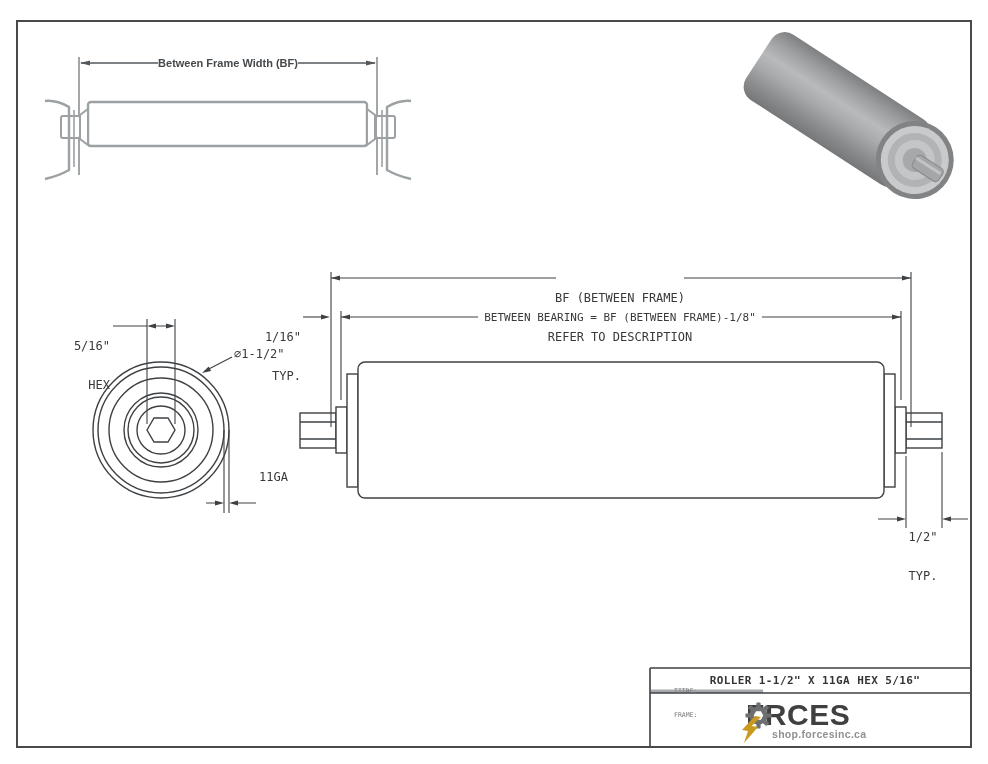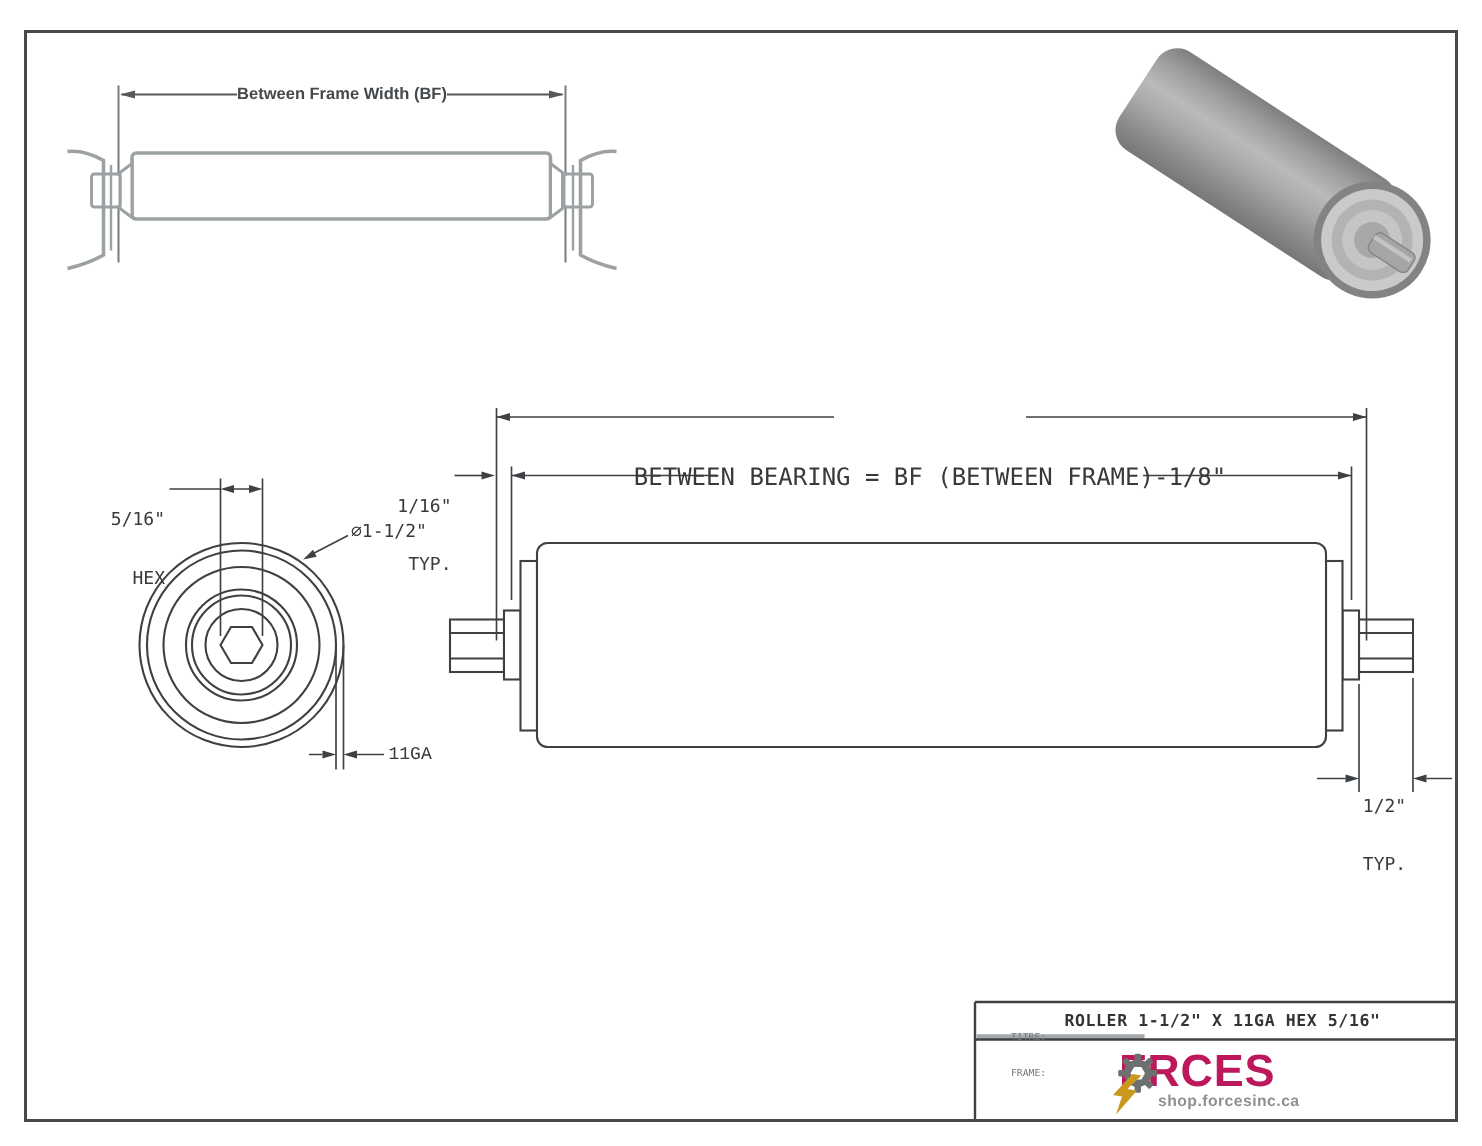--- a/index.html
+++ b/index.html
@@ -141,43 +141,47 @@
   <div class="lbl sans dimlabel ctr" style="left:228px;top:57px;">Between Frame Width (BF)</div>
 
 
   <div class="lbl rgt" style="left:58px;top:314px;width:52px;">
     <div>5/16"</div>
     <div>HEX</div>
   </div>
 
   <div class="lbl" style="left:234px;top:348px;">∅1-1/2"</div>
 
-  <div class="lbl" style="left:259px;top:497px;font-family:Liberation Mono, monospace;">11GA</div>
-
-
-  <div class="lbl ctr" style="left:620px;top:311px;font-size:16px;">BETWEEN BEARING = BF (BETWEEN FRAME)-1/8"</div>
+  <div class="lbl" style="left:259px;top:471px;">11GA</div>
+
+  <div class="lbl ctr" style="left:620px;top:266px;">
+    <div>BF (BETWEEN FRAME)</div>
+    <div>REFER TO DESCRIPTION</div>
+  </div>
+
+  <div class="lbl ctr" style="left:620px;top:311px;font-size:11px;">BETWEEN BEARING = BF (BETWEEN FRAME)-1/8"</div>
 
   <div class="lbl rgt" style="left:251px;top:305px;width:50px;">
     <div>1/16"</div>
     <div>TYP.</div>
   </div>
 
   <div class="lbl ctr" style="left:923px;top:505px;">
     <div>1/2"</div>
     <div>TYP.</div>
   </div>
 
   <div class="lbl tiny" style="left:654px;top:671px;">
     <div>TITRE:</div>
     <div>FRAME:</div>
   </div>
 
   <div class="lbl titletext ctr" style="left:815px;top:674px;">ROLLER 1-1/2" X 11GA HEX 5/16"</div>
 
-  <div class="brandrow" style="left:746px;top:700px;color:#be185d;">
+  <div class="brandrow" style="left:746px;top:700px;color:#404040;">
     <span>F</span>
     <svg width="27" height="27" viewBox="-14 -14 28 28" style="margin:2px -2px 0 -1px;">
       <g fill="#6d6f71">
         <circle r="9.5"></circle>
         <g>
           <rect x="-2.2" y="-13.5" width="4.4" height="6.5" rx="1"></rect>
           <rect x="-2.2" y="-13.5" width="4.4" height="6.5" rx="1" transform="rotate(45)"></rect>
           <rect x="-2.2" y="-13.5" width="4.4" height="6.5" rx="1" transform="rotate(90)"></rect>
           <rect x="-2.2" y="-13.5" width="4.4" height="6.5" rx="1" transform="rotate(135)"></rect>
           <rect x="-2.2" y="-13.5" width="4.4" height="6.5" rx="1" transform="rotate(180)"></rect>

